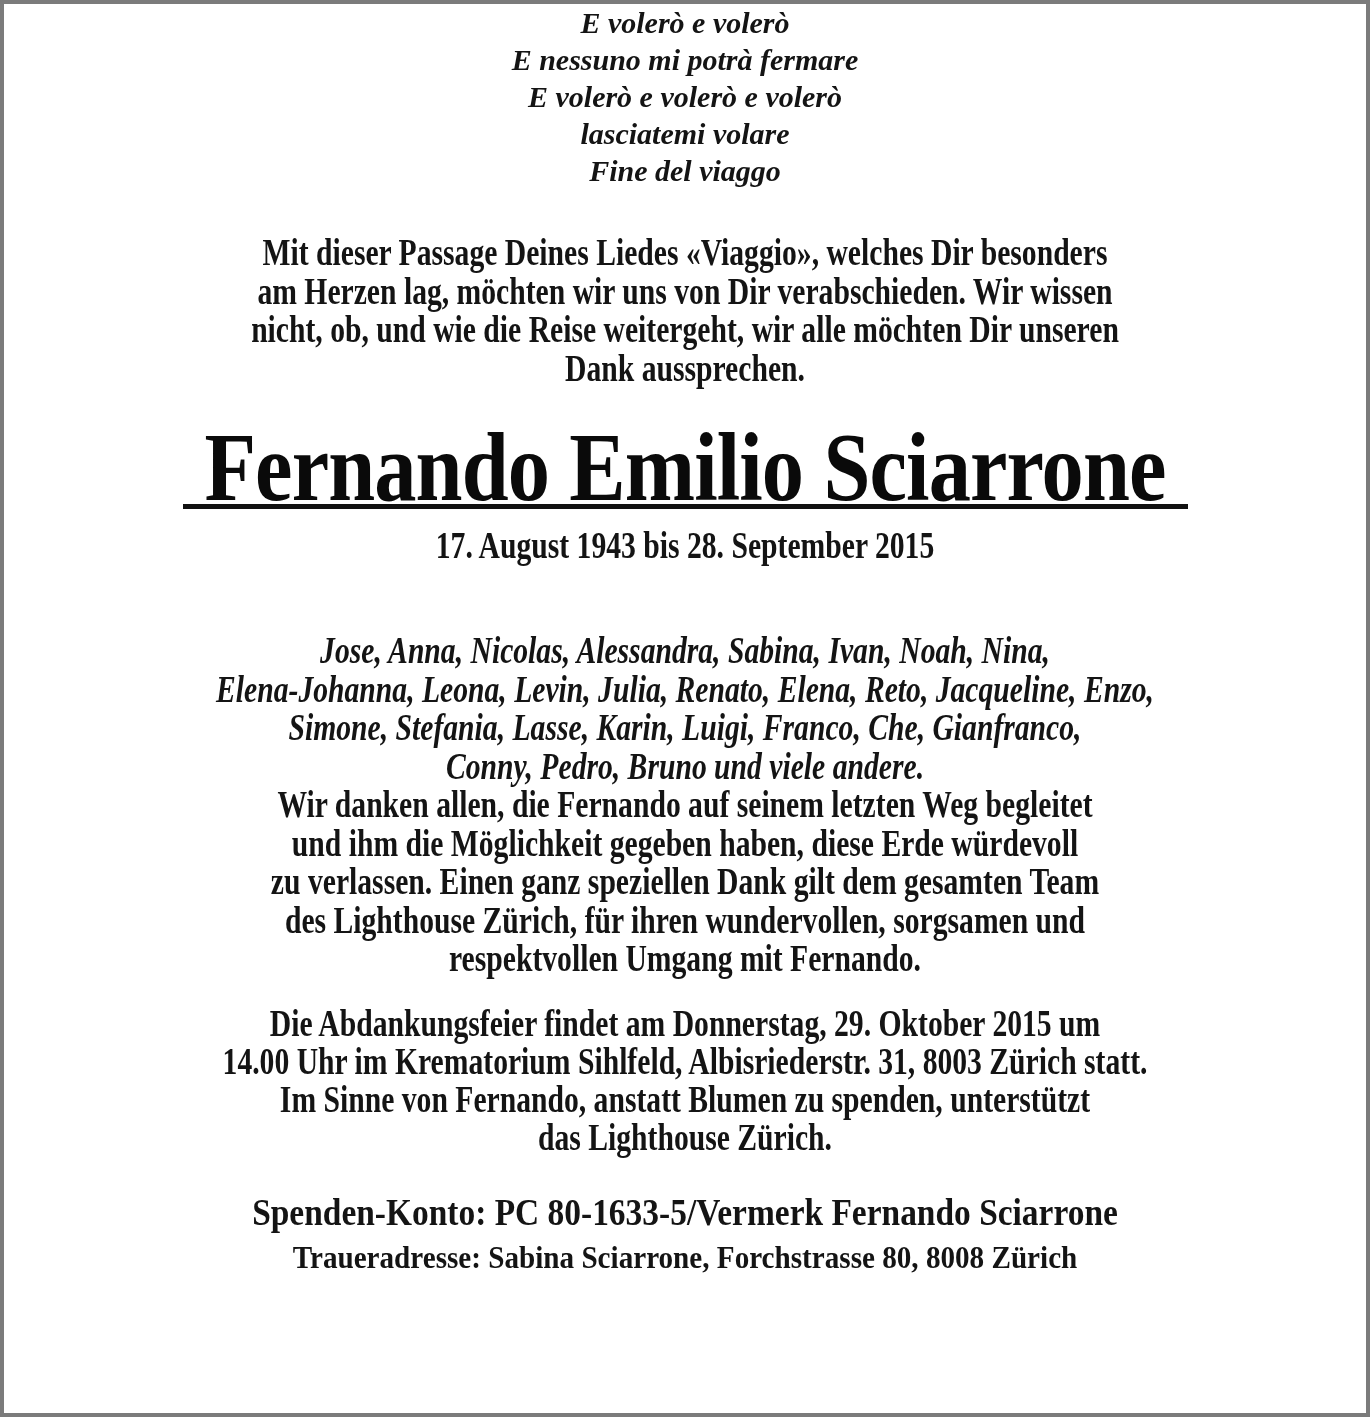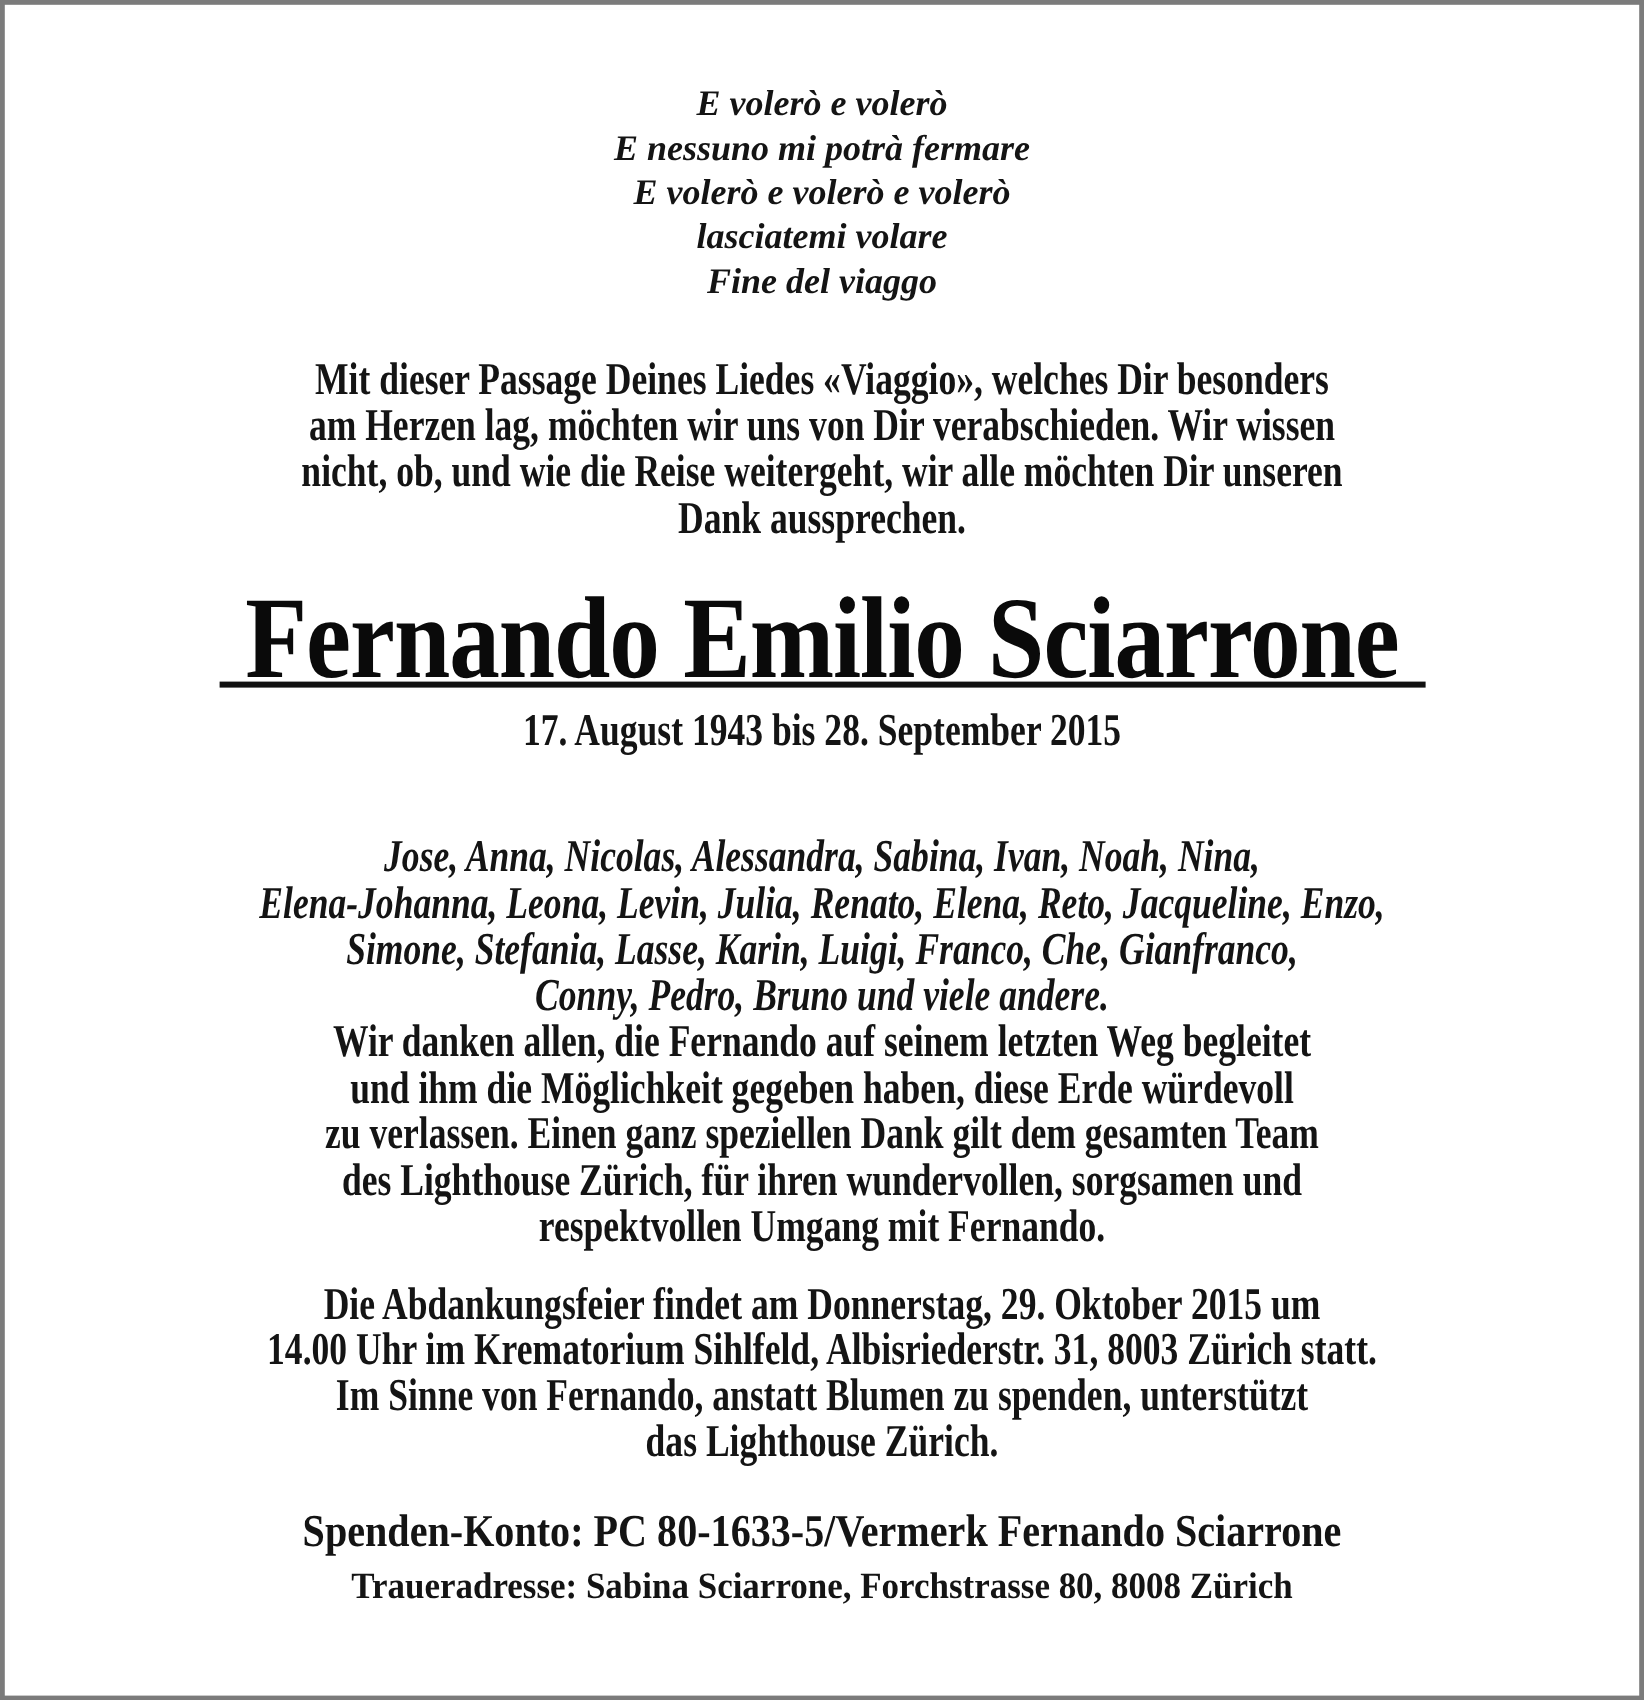--- a/index.html
+++ b/index.html
@@ -10,21 +10,20 @@
     border: 4px solid #7b7b7b;
     font-family: "Liberation Serif", "DejaVu Serif", serif;
     color: #141414;
     overflow: hidden;
   }
   .center { text-align: center; }
   .lines { white-space: pre-line; }
 
   
   .poem {
-    margin-top: 64px;
     font-size: 30px;
     line-height: 37px;
     font-weight: bold;
     font-style: italic;
   }
 
   
   .condensed {
     font-weight: bold;
     transform: scaleX(0.78);

